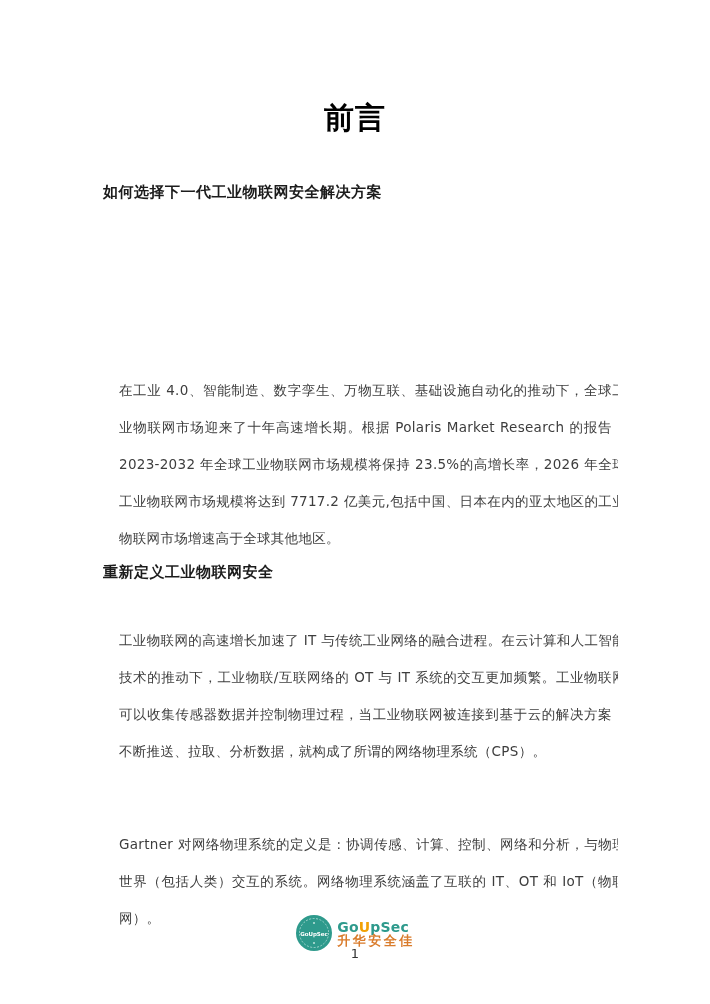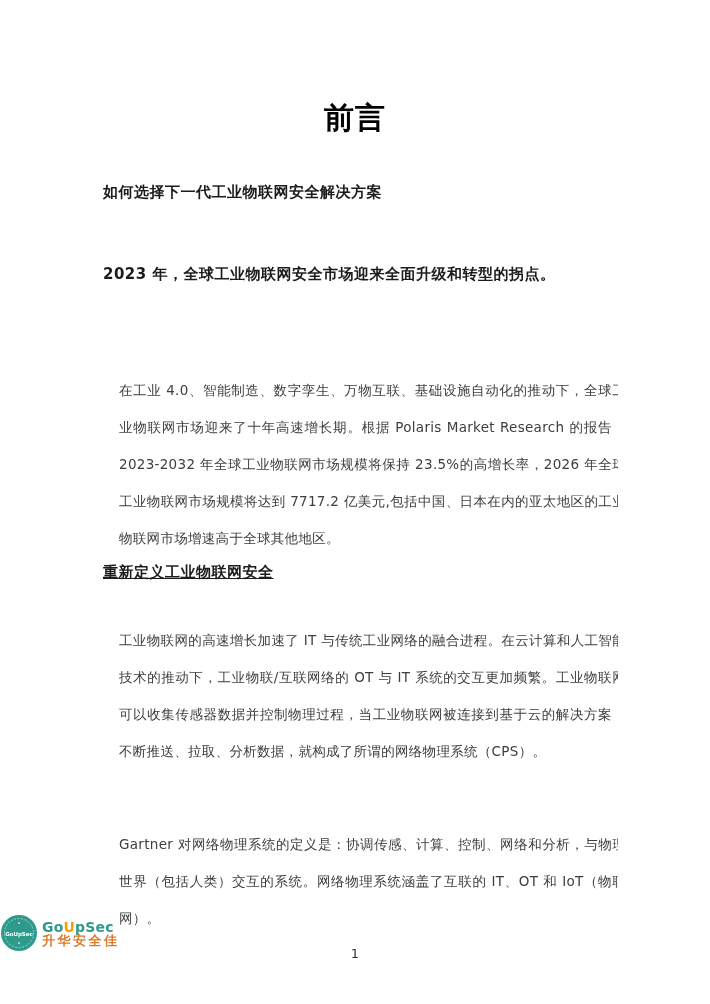--- a/index.html
+++ b/index.html
@@ -16,36 +16,36 @@
     font-size:30px;font-weight:bold;color:#000000;
     letter-spacing:1px;
   }
   .subhead{
     position:absolute;left:103px;width:507px;
     font-size:15px;font-weight:bold;color:#1c1c1c;
     letter-spacing:0.5px;
   }
   .subhead-1{top:171px;margin-top:12px;}
   .emphasis{top:265px;}
-  .subhead-2{top:563px;text-decoration:underline;}
+  .subhead-2{top:563px;}
   .body-par{
     position:absolute;left:103px;width:507px;
     font-size:13.5px;font-weight:normal;color:#3d3d3d;
     line-height:37px;
     text-align:justify;
     text-justify:inter-ideograph;
     letter-spacing:0.3px;
     margin:16px;
   }
   .par-1{top:356px;}
   .par-2{top:606px;}
   .par-3{top:810px;}
   .footer{
     position:absolute;left:0;top:914px;width:710px;
-    display:flex;align-items:center;
+    display:flex;justify-content:center;align-items:center;
     gap:4px;
   }
   .logo-badge{display:block;}
   .logo-textcol{
     display:flex;flex-direction:column;justify-content:center;
   }
   .brand-line{
     font-size:14px;font-weight:bold;line-height:16px;
     letter-spacing:0.2px;
   }
@@ -60,21 +60,20 @@
 </style>
 </head>
 <body>
 
 <div class="page">
 
   <div class="doc-title">前言</div>
 
   <div class="subhead subhead-1">如何选择下一代工业物联网安全解决方案</div>
 
-  <div class="subhead emphasis">2023 年，全球工业物联网安全市场迎来全面升级和转型的拐点。</div>
 
   <p class="body-par par-1">在工业 4.0、智能制造、数字孪生、万物互联、基础设施自动化的推动下，全球工业物联网市场迎来了十年高速增长期。根据 Polaris Market Research 的报告，2023-2032 年全球工业物联网市场规模将保持 23.5%的高增长率，2026 年全球工业物联网市场规模将达到 7717.2 亿美元,包括中国、日本在内的亚太地区的工业物联网市场增速高于全球其他地区。</p>
 
   <div class="subhead subhead-2">重新定义工业物联网安全</div>
 
   <p class="body-par par-3">Gartner 对网络物理系统的定义是：协调传感、计算、控制、网络和分析，与物理世界（包括人类）交互的系统。网络物理系统涵盖了互联的 IT、OT 和 IoT（物联网）。</p>
 
   <p class="body-par par-2">工业物联网的高速增长加速了 IT 与传统工业网络的融合进程。在云计算和人工智能技术的推动下，工业物联/互联网络的 OT 与 IT 系统的交互更加频繁。工业物联网可以收集传感器数据并控制物理过程，当工业物联网被连接到基于云的解决方案，不断推送、拉取、分析数据，就构成了所谓的网络物理系统（CPS）。</p>
 
   <div class="footer">

